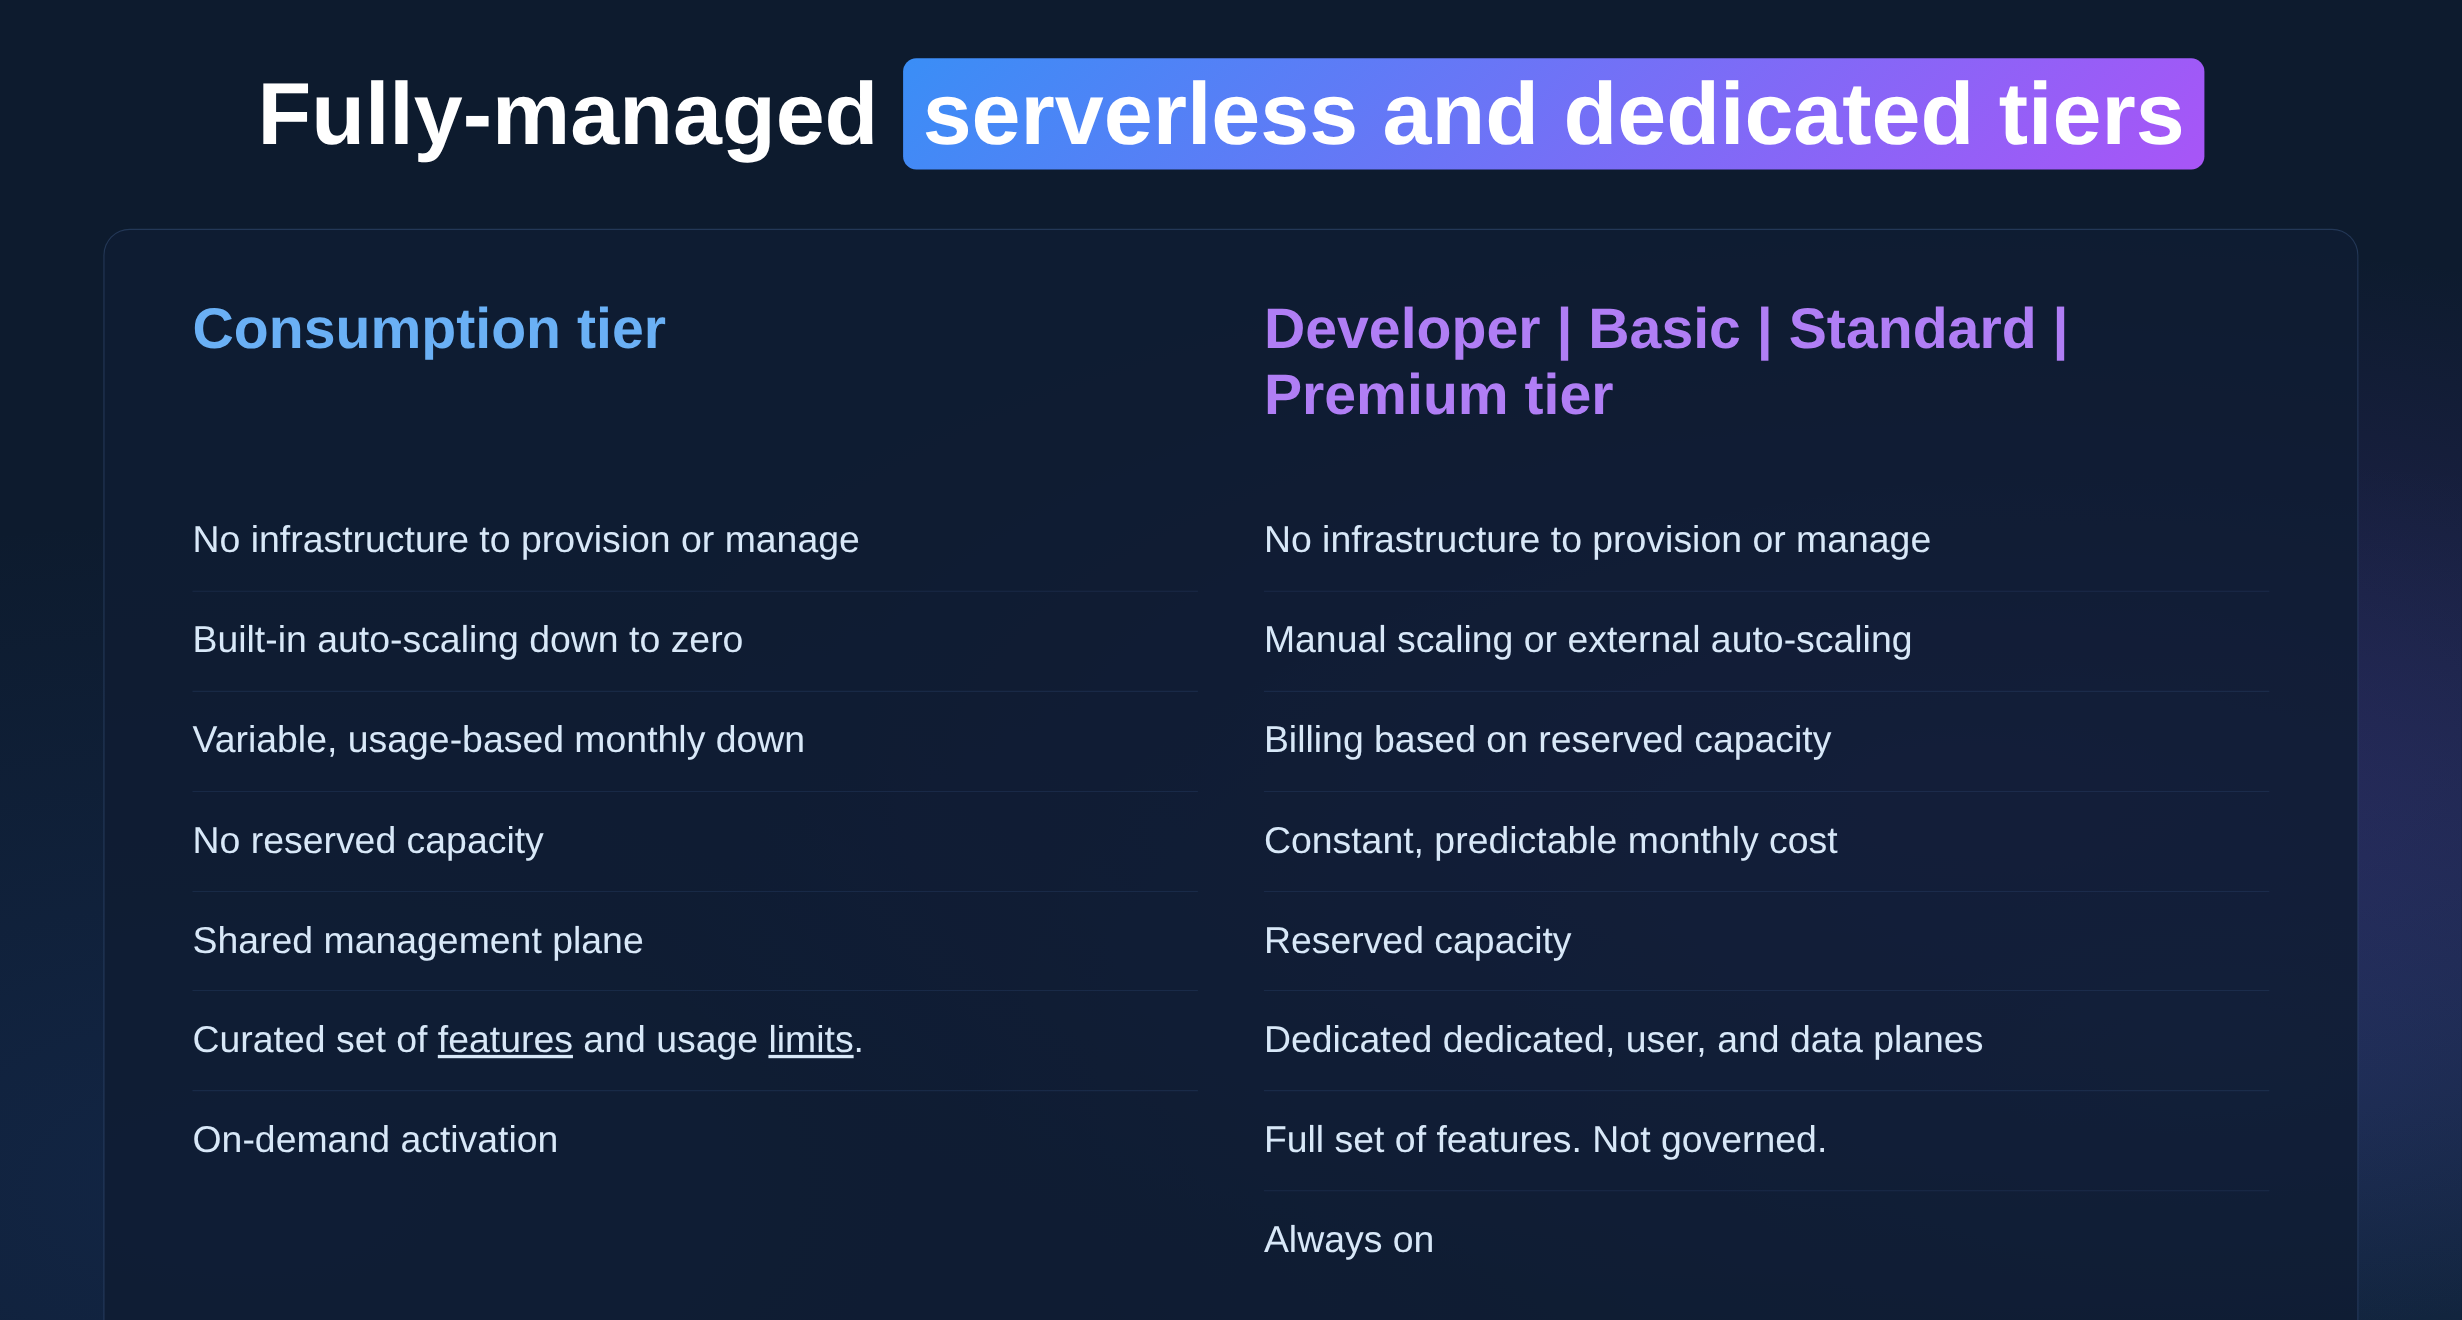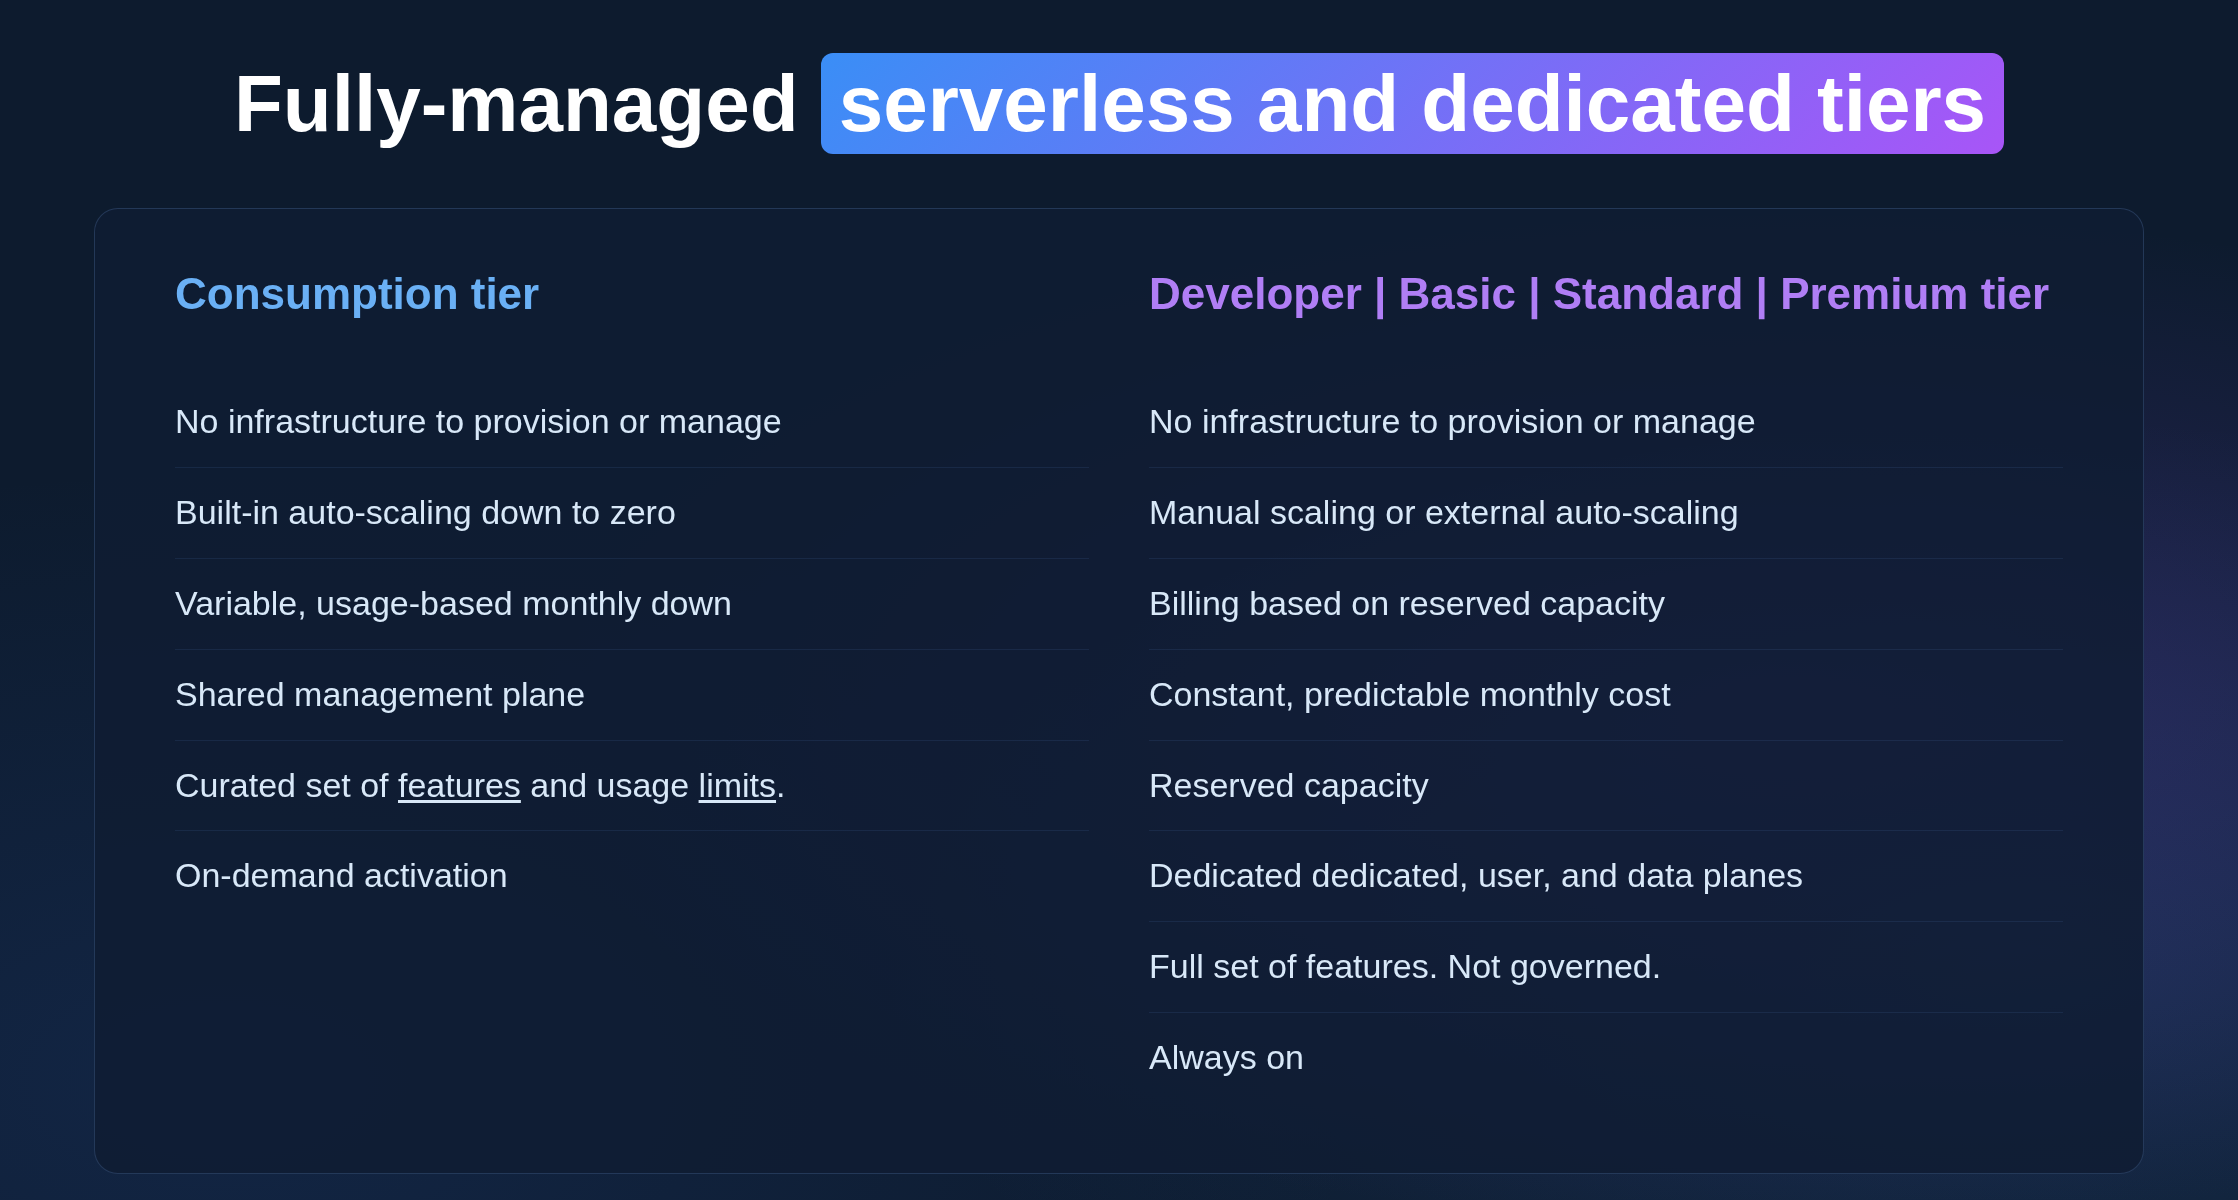--- a/index.html
+++ b/index.html
@@ -52,21 +52,21 @@
       background: rgba(15, 28, 50, 0.85);
       border: 1px solid rgba(100, 140, 200, 0.25);
       border-radius: 24px;
       padding: 60px 80px 70px 80px;
       display: grid;
       grid-template-columns: 1fr 1fr;
       gap: 0 60px;
     }
 
     .column-header {
-      font-size: 44px;
+      font-size: 52px;
       font-weight: 700;
       margin-bottom: 48px;
       padding-bottom: 10px;
     }
 
     .header-left {
       color: #6ab0f5;
     }
 
     .header-right {
@@ -110,20 +110,21 @@
 
 <div class="comparison-card">
 
   <div class="header-left column-header">Consumption tier</div>
   <div class="header-right column-header">Developer | Basic | Standard | Premium tier</div>
 
   <ul class="feature-list">
     <li class="feature-item">No infrastructure to provision or manage</li>
     <li class="feature-item">Built-in auto-scaling down to zero</li>
     <li class="feature-item">Variable, usage-based monthly down</li>
+    <li class="feature-item">No reserved capacity</li>
     <li class="feature-item">Shared management plane</li>
     <li class="feature-item">
       Curated set of <a href="#">features</a> and usage <a href="#">limits</a>.
     </li>
     <li class="feature-item">On-demand activation</li>
   </ul>
 
   <ul class="feature-list">
     <li class="feature-item">No infrastructure to provision or manage</li>
     <li class="feature-item">Manual scaling or external auto-scaling</li>

